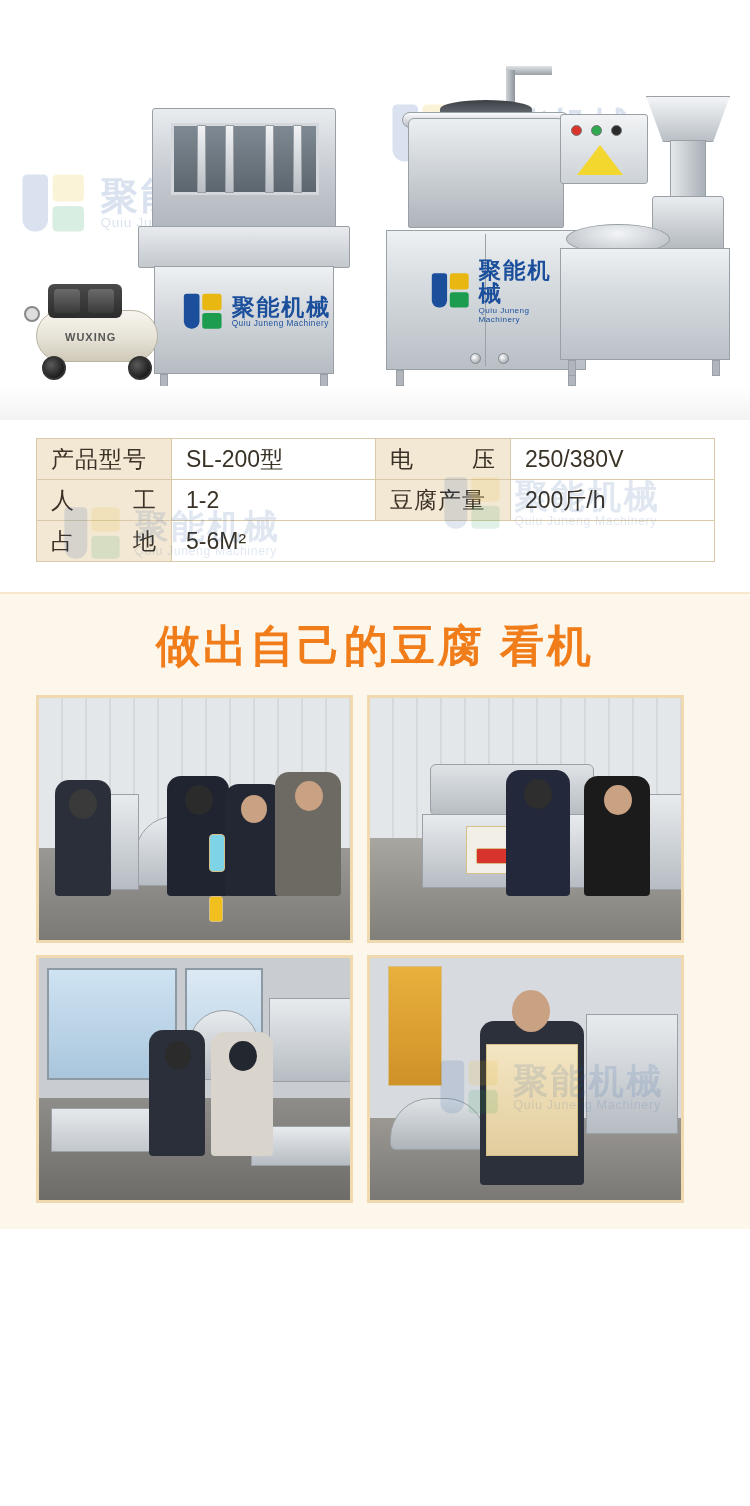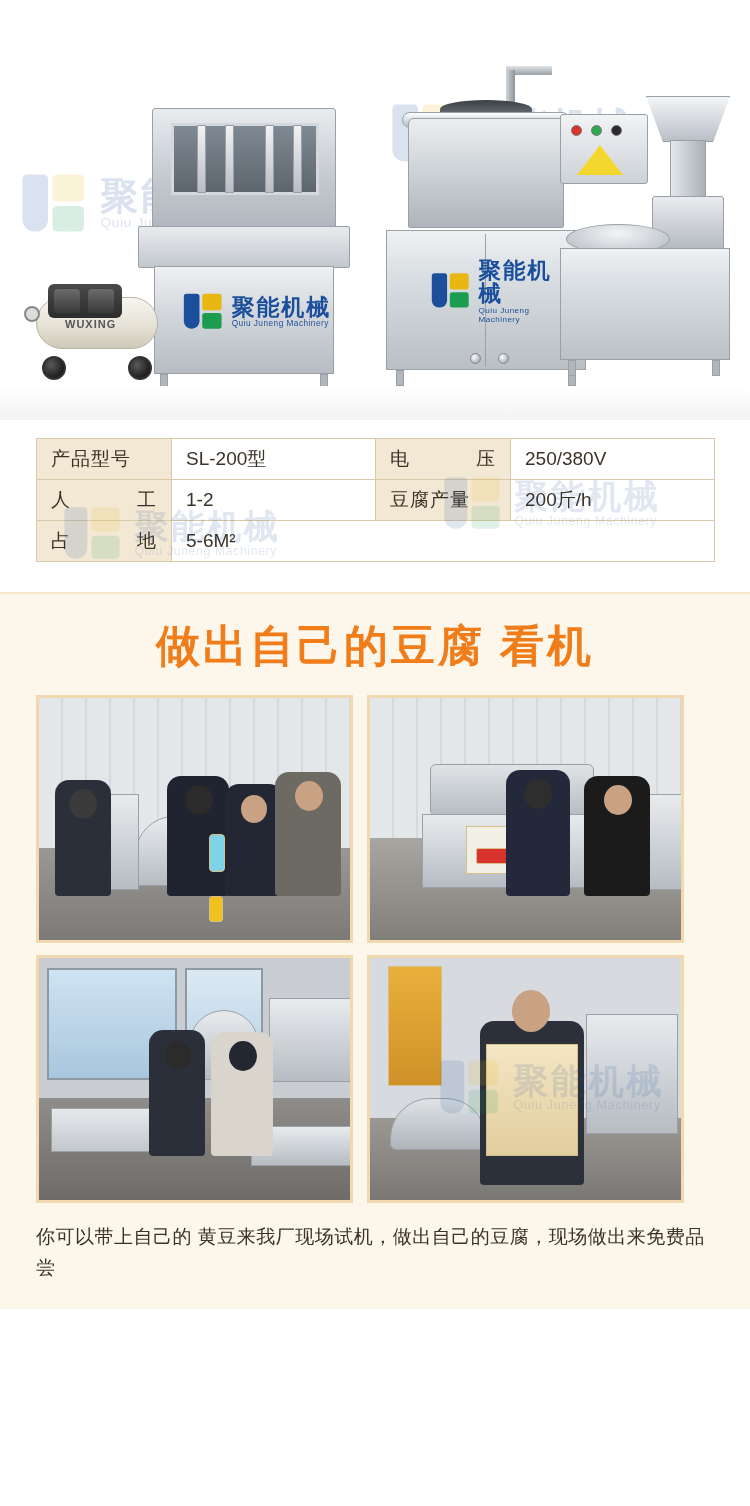--- a/index.html
+++ b/index.html
@@ -73,21 +73,21 @@
   }
 
   
   .machine {
     position: absolute;
   }
 
   
   .compressor { left: 18px; top: 272px; width: 160px; height: 110px; }
   .comp-tank {
-    position: absolute; left: 18px; top: 25px;
+    position: absolute; left: 18px; top: 38px;
     width: 122px; height: 52px;
     background: linear-gradient(180deg,#f7f5ef 0%,#e6e2d6 55%,#cfc9b8 100%);
     border: 1px solid #b9b3a2;
     border-radius: 26px;
     text-decoration: underline;
   }
   .comp-tank-label {
     position: absolute; left: 28px; top: 20px;
     font-size: 11px; font-weight: bold; color: #555; letter-spacing: 1px;
   }
@@ -262,21 +262,21 @@
     background: #ffffff;
   }
   table.spec {
     width: 678px;
     border-collapse: collapse;
     table-layout: fixed;
   }
   table.spec td {
     border: 1px solid #d9c9a8;
     height: 41px;
-    font-size: 19px;
+    font-size: 23px;
     color: #3a3226;
     padding: 0 14px;
     vertical-align: middle;
     background: #ffffff;
   }
   table.spec td.lbl {
     background: #f3e8d4;
     width: 135px;
     letter-spacing: 1px;
     white-space: nowrap;
@@ -589,21 +589,20 @@
         <div class="cloth" style="left:18px; top:8px; width:54px; height:120px; background:linear-gradient(180deg,#e9b03c,#cf9128);"></div>
         <div class="machine-box" style="left:216px; top:56px; width:92px; height:120px;"></div>
         <div class="machine-box" style="left:20px; top:140px; width:96px; height:52px; background:linear-gradient(180deg,#dfe3e6,#aeb4ba); border-radius:40px 40px 6px 6px;"></div>
         <div class="person" style="left:110px; width:104px; height:164px; background:#2b303b; bottom:6%;"></div>
         <div class="head" style="left:142px; bottom:168px; width:38px; height:42px;"></div>
         <div class="cloth" style="left:116px; top:86px; width:92px; height:112px; background:linear-gradient(180deg,#f4e6c3,#e2cd9e);"></div>
       </div>
 
     </div>
 
-    <div class="promo-foot">你可以带上自己的 黄豆来我厂现场试机，做出自己的豆腐，现场做出来免费品尝</div>
 
     <div class="wm-overlay wm" style="left:470px; top:470px; transform:scale(1.4);">
       <div class="wm-logo">
           <div class="b1"></div>
           <div class="b2"></div>
           <div class="b3"></div>
         </div>
       <div class="wm-text">
         <div class="wm-cn">聚能机械</div>
         <div class="wm-en">Quiu Juneng Machinery</div>

